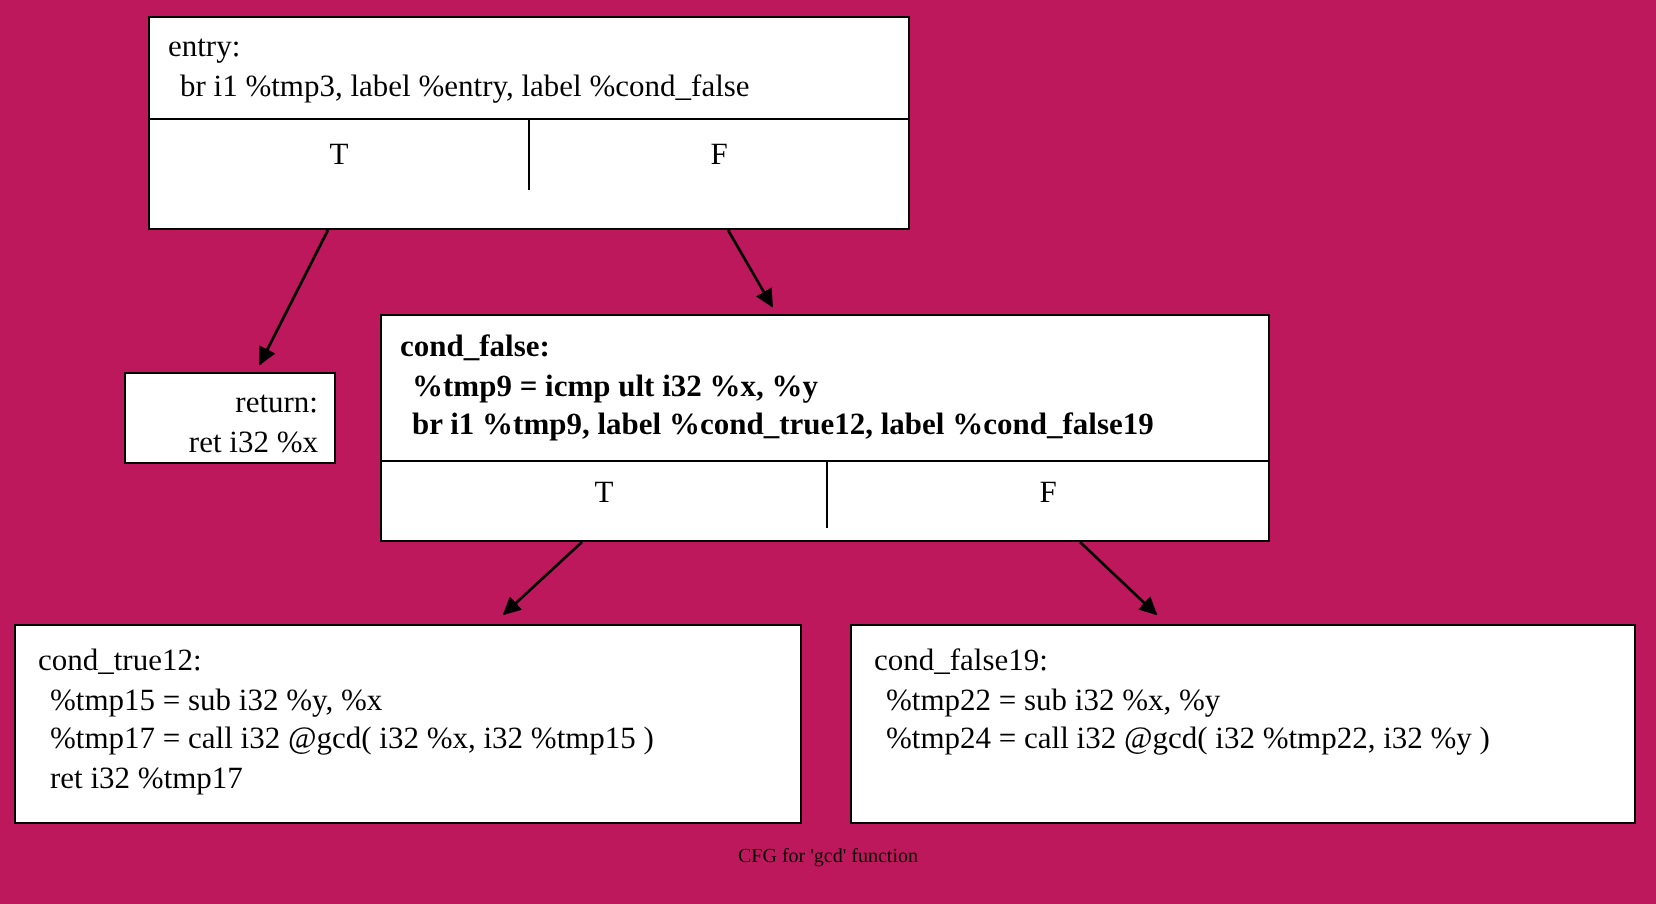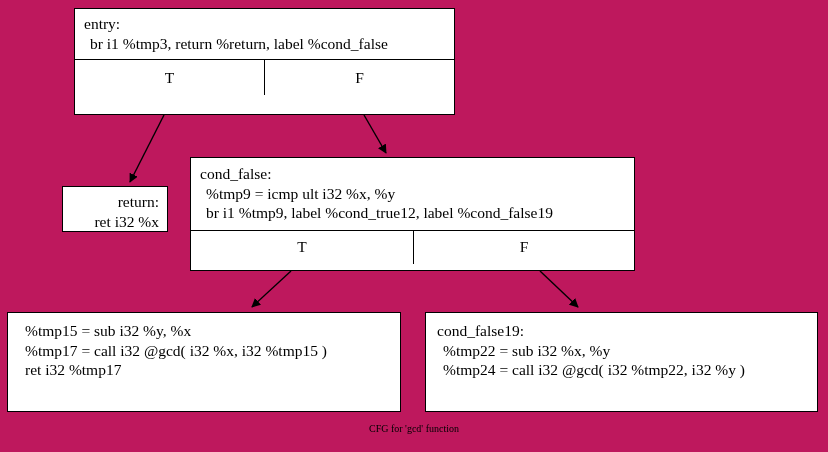--- a/index.html
+++ b/index.html
@@ -84,49 +84,50 @@
     </defs>
     <path d="M 164,115 L 130,182" stroke="#000000" stroke-width="1.4" fill="none" marker-end="url(#arrow)"></path>
     <path d="M 364,115 L 386,153" stroke="#000000" stroke-width="1.4" fill="none" marker-end="url(#arrow)"></path>
     <path d="M 291,271 L 252,307" stroke="#000000" stroke-width="1.4" fill="none" marker-end="url(#arrow)"></path>
     <path d="M 540,271 L 578,307" stroke="#000000" stroke-width="1.4" fill="none" marker-end="url(#arrow)"></path>
   </svg>
 
   <div class="node" style="left:74px; top:8px; width:381px; height:107px;">
     <div class="node-body">
       <div class="code-line label-line">entry:</div>
-      <div class="code-line stmt-line">br i1 %tmp3, return %return, label %cond_false</div>
+      <div class="code-line stmt-line">br i1 %tmp3, label %entry, label %cond_false</div>
     </div>
     <div class="port-row">
       <div class="port port-left">T</div>
       <div class="port port-right">F</div>
     </div>
   </div>
 
   <div class="node" style="left:62px; top:186px; width:106px; height:46px;">
     <div class="node-body" style="padding:5px 8px 6px 13px;text-align:right;">
       <div class="code-line label-line">return:</div>
       <div class="code-line stmt-line">ret i32 %x</div>
     </div>
   </div>
 
   <div class="node" style="left:190px; top:157px; width:445px; height:114px;">
-    <div class="node-body" style="padding:6px 8px 7px 9px;">
+    <div class="node-body" style="padding:6px 8px 7px 9px;font-weight:bold;">
       <div class="code-line label-line">cond_false:</div>
       <div class="code-line stmt-line">%tmp9 = icmp ult i32 %x, %y</div>
       <div class="code-line stmt-line">br i1 %tmp9, label %cond_true12, label %cond_false19</div>
     </div>
     <div class="port-row" style="height:33px;">
       <div class="port port-left" style="flex:0 0 222px;">T</div>
       <div class="port port-right">F</div>
     </div>
   </div>
 
   <div class="node" style="left:7px; top:312px; width:394px; height:100px;">
     <div class="node-body" style="padding:8px 8px 7px 11px;">
+      <div class="code-line label-line">cond_true12:</div>
       <div class="code-line stmt-line">%tmp15 = sub i32 %y, %x</div>
       <div class="code-line stmt-line">%tmp17 = call i32 @gcd( i32 %x, i32 %tmp15 )</div>
       <div class="code-line stmt-line">ret i32 %tmp17</div>
     </div>
   </div>
 
   <div class="node" style="left:425px; top:312px; width:393px; height:100px;">
     <div class="node-body" style="padding:8px 8px 7px 11px;">
       <div class="code-line label-line">cond_false19:</div>
       <div class="code-line stmt-line">%tmp22 = sub i32 %x, %y</div>

